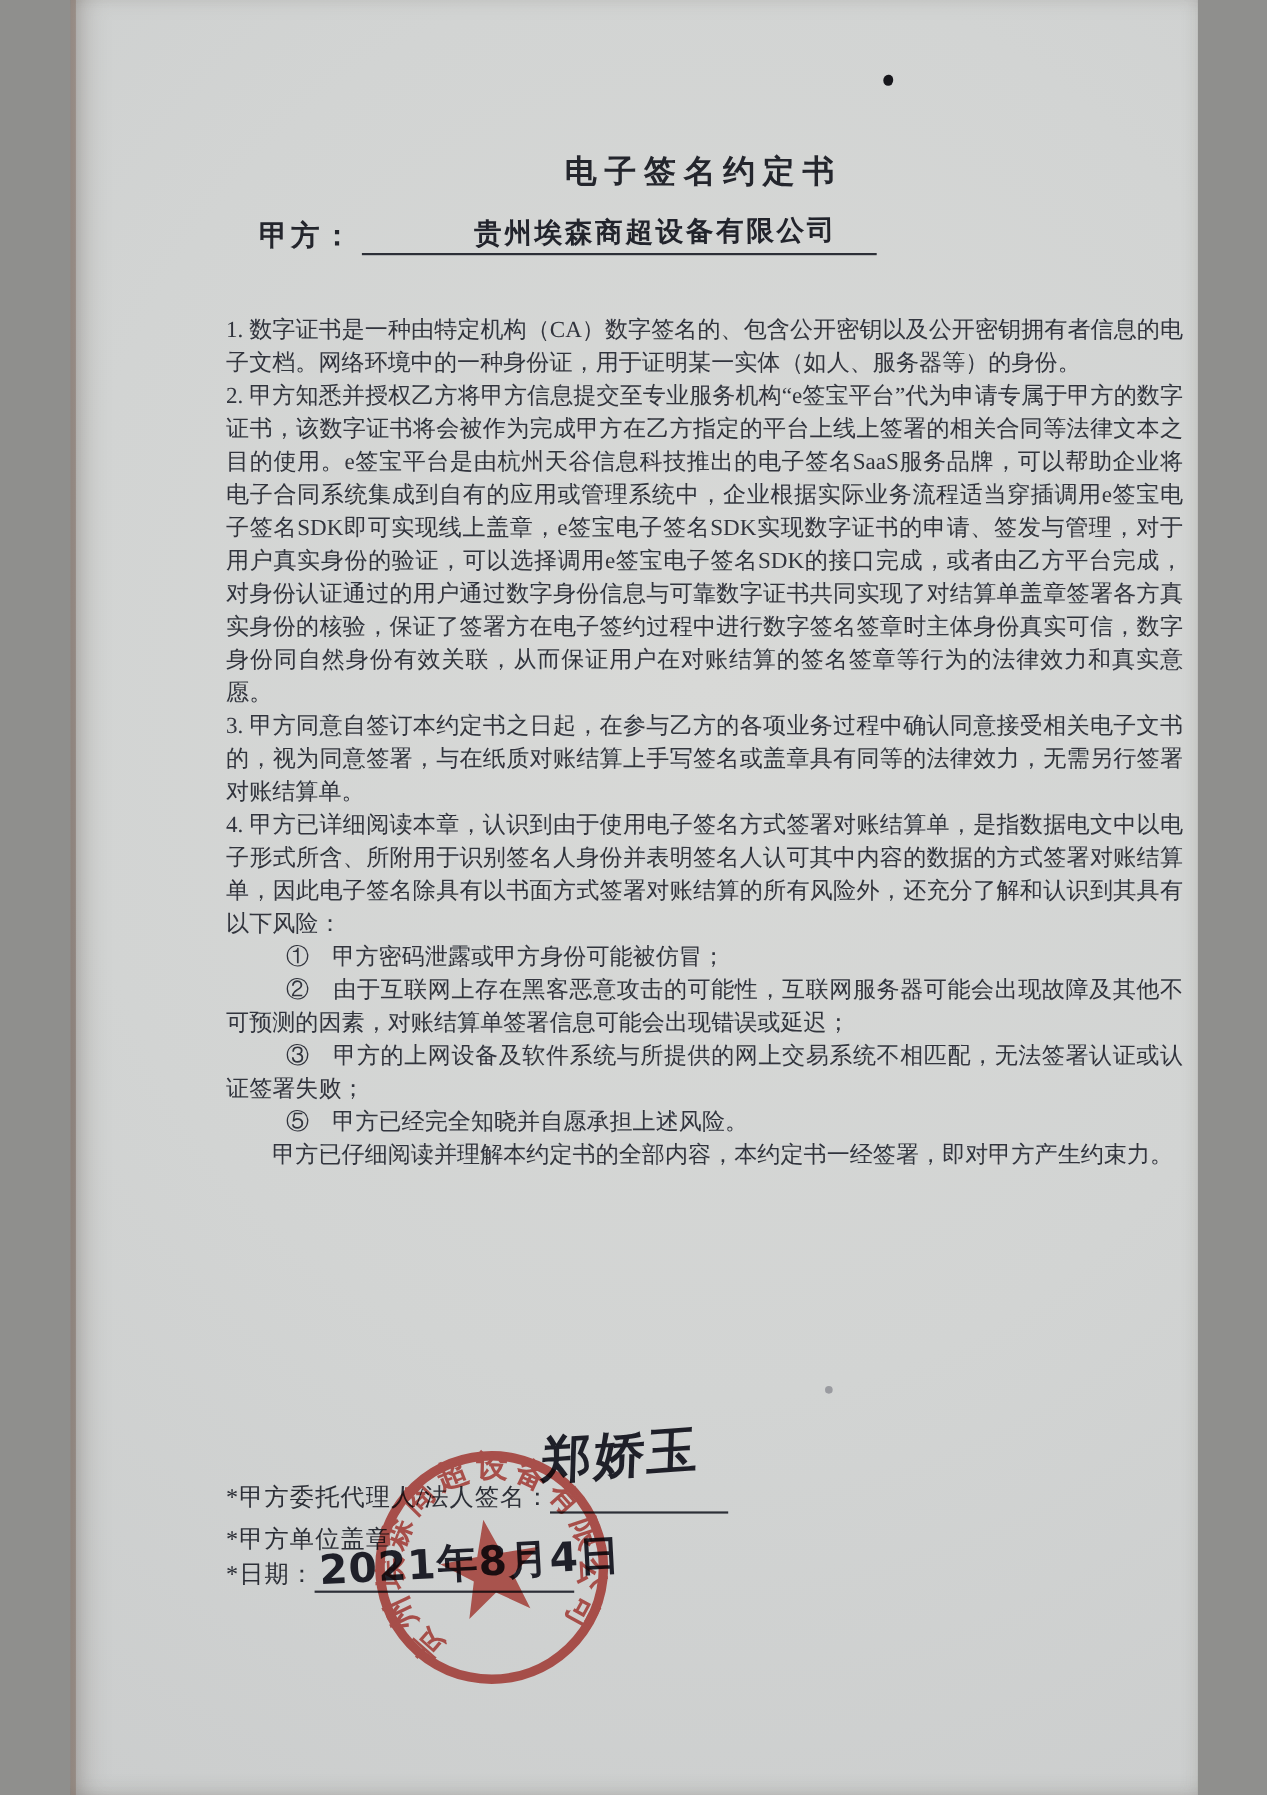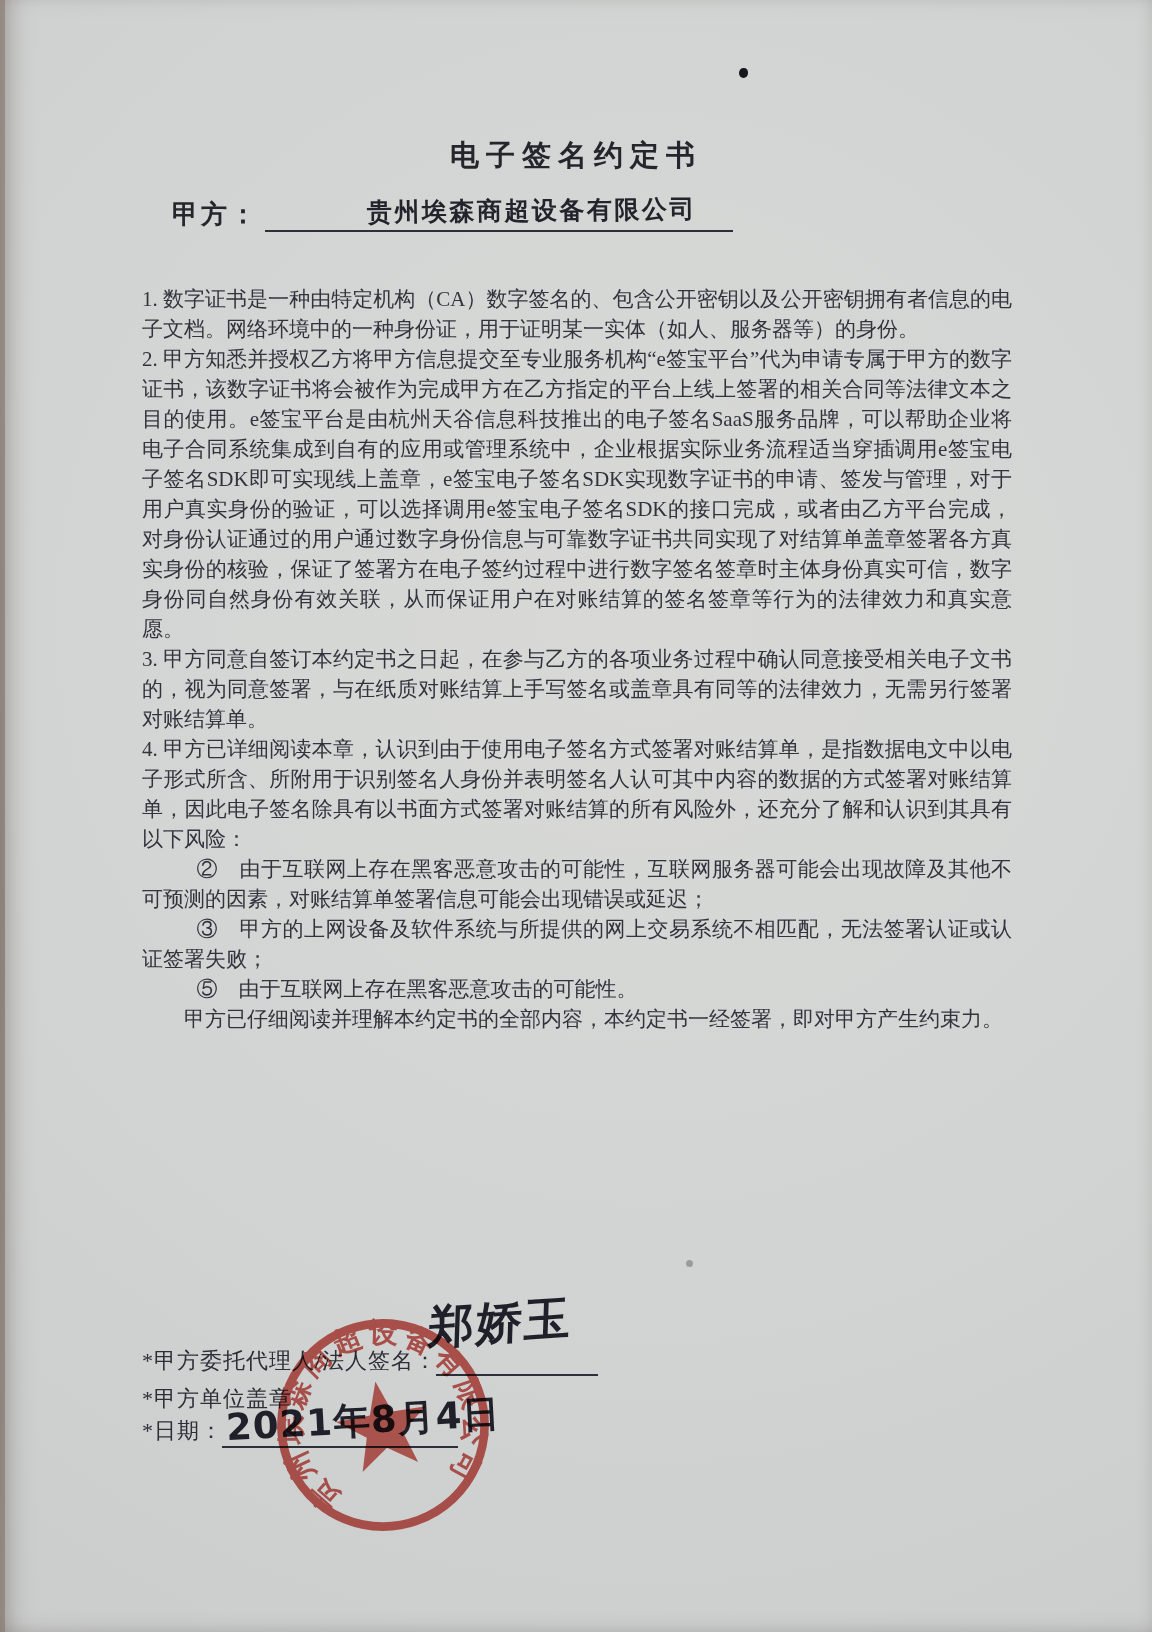--- a/index.html
+++ b/index.html
@@ -1,18 +1,18 @@
 <!DOCTYPE html>
 <html><head>
 <meta charset="utf-8">
 <style>
   html,body{margin:0;padding:0;background:#8f8f8d;}
   .paper{
     position:relative;
-    width:1152px;height:1632px;
+    width:1025px;height:1632px;
     margin:0 auto;
     overflow:hidden;
     background:
       radial-gradient(135% 95% at 56% 38%, #d8d9d7 0%, #d2d4d3 42%, #cbcdcd 78%, #c6c8c8 100%);
     box-shadow:
       inset 20px 0 30px -18px rgba(75,62,55,.55),
       inset -8px 0 18px -12px rgba(110,105,98,.3),
       inset 0 -10px 24px -16px rgba(110,105,98,.28);
     font-family:"Liberation Serif", serif;
     color:#34373f;
@@ -117,23 +117,24 @@
   <div class="party party-a">
     <span class="party-label">甲方：</span><span class="party-line"><span class="hand party-value">贵州埃森商超设备有限公司</span></span>
   </div>
 
 
   <div class="body">
       <p class="para">1. 数字证书是一种由特定机构（CA）数字签名的、包含公开密钥以及公开密钥拥有者信息的电子文档。网络环境中的一种身份证，用于证明某一实体（如人、服务器等）的身份。</p>
       <p class="para">2. 甲方知悉并授权乙方将甲方信息提交至专业服务机构“e签宝平台”代为申请专属于甲方的数字证书，该数字证书将会被作为完成甲方在乙方指定的平台上线上签署的相关合同等法律文本之目的使用。e签宝平台是由杭州天谷信息科技推出的电子签名SaaS服务品牌，可以帮助企业将电子合同系统集成到自有的应用或管理系统中，企业根据实际业务流程适当穿插调用e签宝电子签名SDK即可实现线上盖章，e签宝电子签名SDK实现数字证书的申请、签发与管理，对于用户真实身份的验证，可以选择调用e签宝电子签名SDK的接口完成，或者由乙方平台完成，对身份认证通过的用户通过数字身份信息与可靠数字证书共同实现了对结算单盖章签署各方真实身份的核验，保证了签署方在电子签约过程中进行数字签名签章时主体身份真实可信，数字身份同自然身份有效关联，从而保证用户在对账结算的签名签章等行为的法律效力和真实意愿。</p>
       <p class="para">3. 甲方同意自签订本约定书之日起，在参与乙方的各项业务过程中确认同意接受相关电子文书的，视为同意签署，与在纸质对账结算上手写签名或盖章具有同等的法律效力，无需另行签署对账结算单。</p>
       <p class="para">4.  甲方已详细阅读本章，认识到由于使用电子签名方式签署对账结算单，是指数据电文中以电子形式所含、所附用于识别签名人身份并表明签名人认可其中内容的数据的方式签署对账结算单，因此电子签名除具有以书面方式签署对账结算的所有风险外，还充分了解和认识到其具有以下风险：</p>
+      <p class="para risk">①　甲方密码泄露或甲方身份可能被仿冒；</p>
       <p class="para risk">②　由于互联网上存在黑客恶意攻击的可能性，互联网服务器可能会出现故障及其他不可预测的因素，对账结算单签署信息可能会出现错误或延迟；</p>
       <p class="para risk">③　甲方的上网设备及软件系统与所提供的网上交易系统不相匹配，无法签署认证或认证签署失败；</p>
-      <p class="para risk">⑤　由于互联网上存在黑客恶意攻击的可能性。</p>
+      <p class="para risk">⑤　甲方已经完全知晓并自愿承担上述风险。</p>
       <p class="para indent">甲方已仔细阅读并理解本约定书的全部内容，本约定书一经签署，即对甲方产生约束力。</p>
     </div>
 
   <div class="footer-row sign-row">*甲方委托代理人/法人签名：</div>
   <div class="sign-underline"></div>
   <div class="hand sign-value">郑娇玉</div>
 
   <div class="footer-row seal-row">*甲方单位盖章</div>
 
   <div class="footer-row date-row">*日期：</div>

